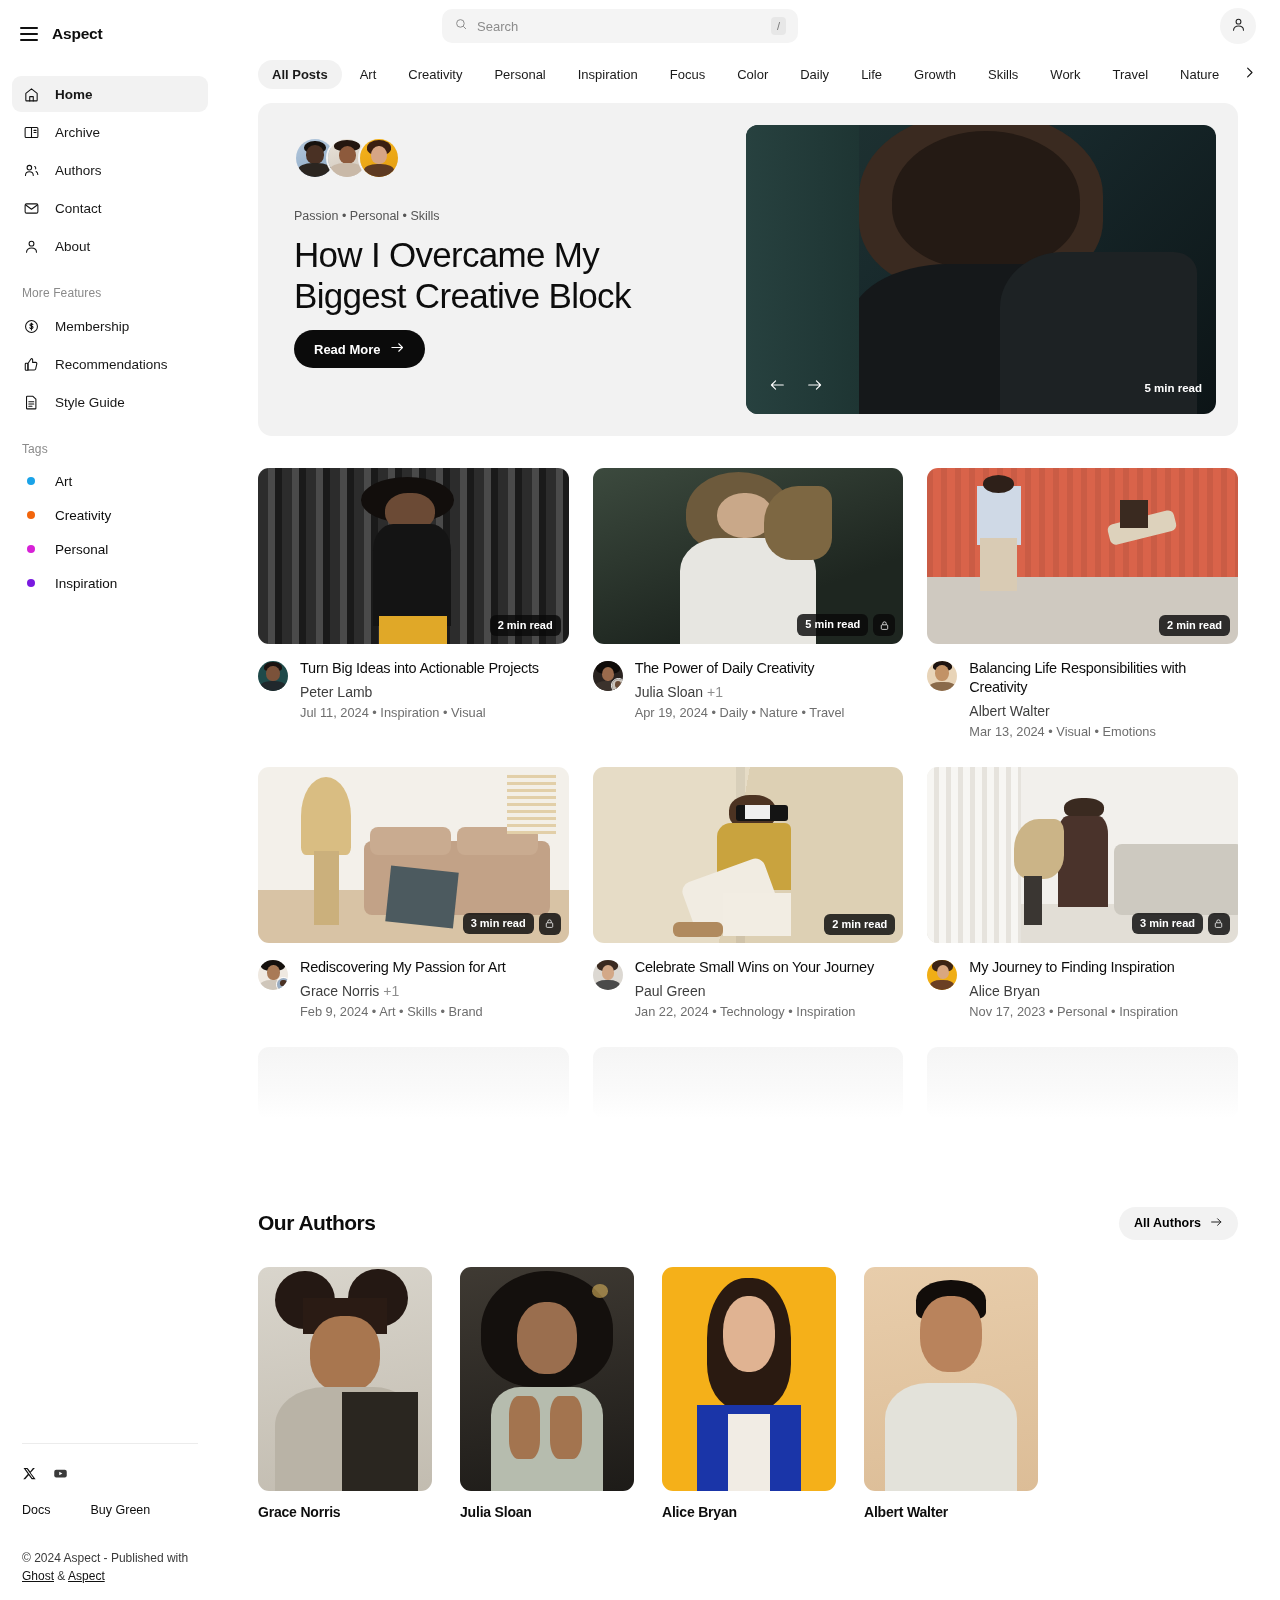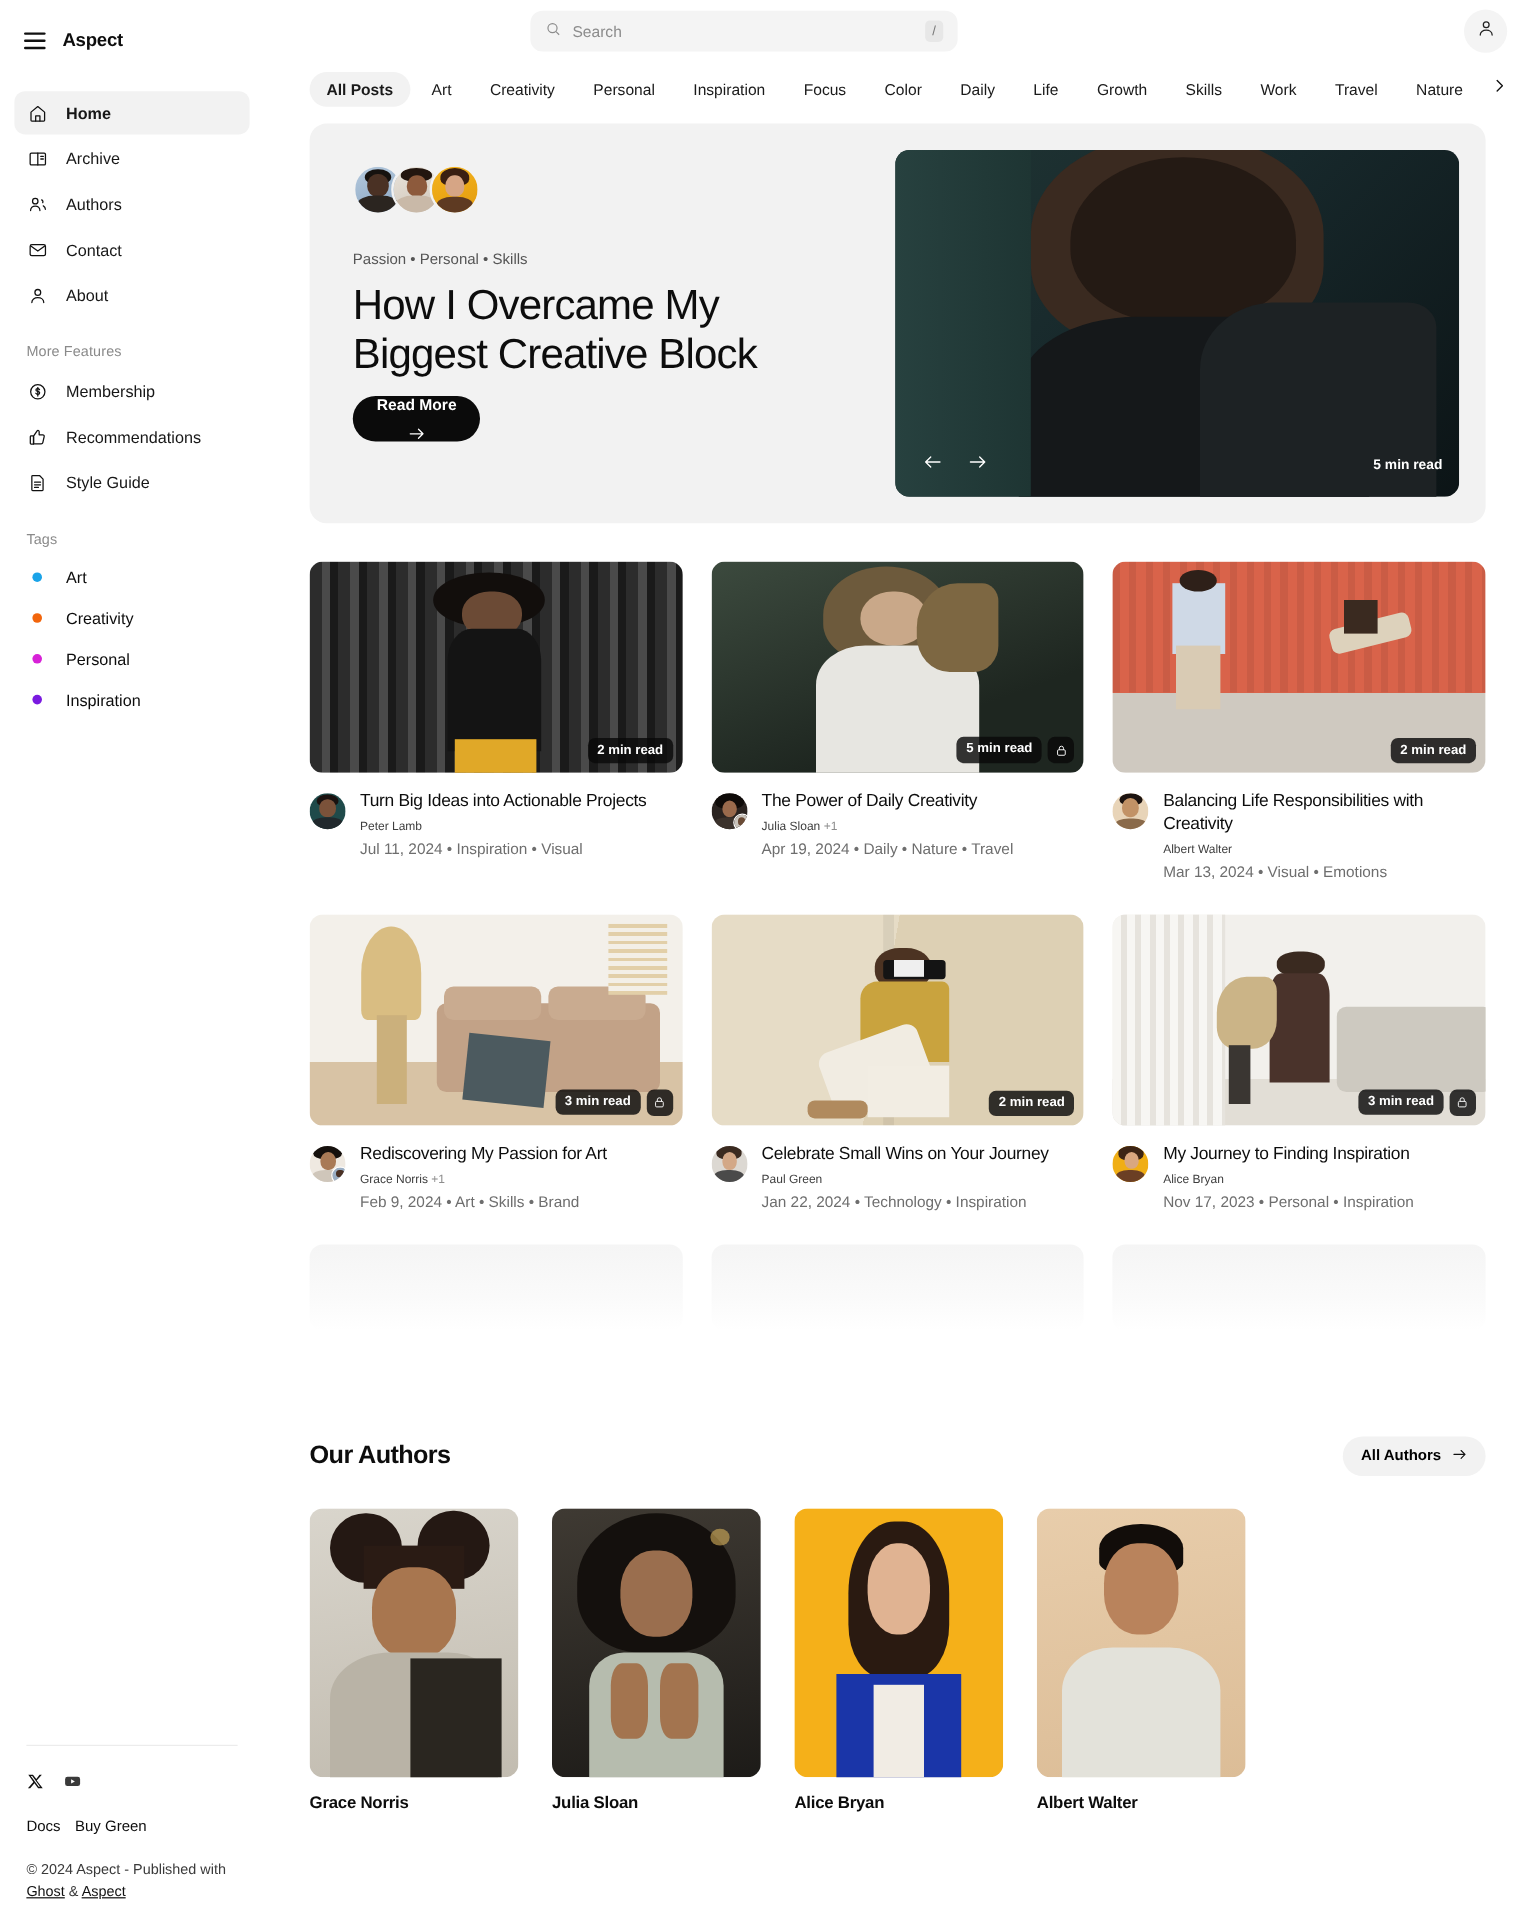--- a/index.html
+++ b/index.html
@@ -39,21 +39,21 @@
     margin: 22px 0 8px 0; letter-spacing: 0.1px;
   }
   .tag-item { display: flex; align-items: center; gap: 15px; height: 34px; padding: 0 10px; font-size: 13.5px; cursor: pointer; }
   .tag-dot-wrap { width: 18px; display: flex; justify-content: center; flex: 0 0 18px; }
   .tag-dot { width: 8px; height: 8px; border-radius: 50%; }
 
   .side-footer { position: absolute; left: 12px; right: 12px; bottom: 14px; padding: 0 10px; }
   .sf-divider { height: 1px; background: #ececec; margin-bottom: 22px; }
   .social-row { display: flex; gap: 16px; align-items: center; margin-bottom: 18px; }
   .social-row svg { width: 15px; height: 15px; }
-  .footer-links { display: flex; gap: 12px; font-size: 12.5px; margin-bottom: 20px; }
+  .footer-links { display: flex; gap: 40px; font-size: 12.5px; margin-bottom: 32px; }
   .footer-links span { cursor: pointer; }
   .copyright { font-size: 12px; color: #3a3a3a; line-height: 1.55; }
   .copyright a { color: #111; text-decoration: underline; cursor: pointer; }
 
   
   .main { flex: 1; position: relative; }
 
   .topbar { height: 52px; display: flex; align-items: center; position: relative; }
   .search-box {
     position: absolute; left: 222px; top: 9px;
@@ -101,21 +101,21 @@
     width: 42px; height: 42px; border-radius: 50%; border: 2.5px solid #f2f2f2;
     margin-left: -10px; overflow: hidden; position: relative;
   }
   .stack .av:first-child { margin-left: 0; }
   .hero-meta { font-size: 12.5px; color: #555; margin-bottom: 12px; }
   .hero-title { font-size: 35px; font-weight: 400; line-height: 1.16; letter-spacing: -0.7px; margin-bottom: 14px; max-width: 380px; }
   .hero-excerpt { font-size: 13.5px; color: #4a4a4a; line-height: 1.62; max-width: 400px; margin-bottom: 20px; }
   .read-more {
     background: #0b0b0b; color: #fff; font-size: 13px; font-weight: 700;
     border: none; border-radius: 22px; height: 38px; padding: 0 20px;
-    display: inline-flex; align-items: center; gap: 10px; cursor: pointer; align-self: flex-start; flex-direction: column;
+    display: inline-flex; align-items: center; gap: 10px; cursor: pointer; align-self: flex-start;
   }
   .read-more svg { width: 15px; height: 13px; stroke: #fff; stroke-width: 1.7; fill: none; stroke-linecap: round; stroke-linejoin: round; }
 
   .hero-img {
     width: 470px; flex: 0 0 470px; border-radius: 12px; overflow: hidden; position: relative;
   }
   .hero-nav { position: absolute; left: 22px; bottom: 22px; display: flex; gap: 20px; }
   .hero-nav span { cursor: pointer; display: flex; }
   .hero-nav svg { width: 18px; height: 14px; stroke: #fff; stroke-width: 1.6; fill: none; stroke-linecap: round; stroke-linejoin: round; }
   .hero-read {
@@ -137,21 +137,21 @@
     display: flex; align-items: center; justify-content: center;
   }
   .badge-lock svg { width: 11px; height: 11px; stroke: #fff; stroke-width: 1.7; fill: none; }
   .card-body { display: flex; gap: 12px; margin-top: 15px; }
   .card-av { width: 30px; height: 30px; flex: 0 0 30px; border-radius: 50%; overflow: hidden; position: relative; margin-top: 2px; }
   .card-av .sub {
     position: absolute; right: -3px; bottom: -2px; width: 15px; height: 15px;
     border-radius: 50%; border: 1.8px solid #fff; overflow: hidden;
   }
   .card-title { font-size: 14.5px; font-weight: 400; line-height: 1.3; letter-spacing: -0.25px; }
-  .card-author { font-size: 10px; color: #3e3e3e; margin-top: 6px; }
+  .card-author { font-size: 14px; color: #3e3e3e; margin-top: 6px; }
   .card-author .plus { color: #8d8d8d; }
   .card-date { font-size: 12.8px; color: #6e6e6e; margin-top: 5px; }
 
   
   .skel-row { display: grid; grid-template-columns: repeat(3, 1fr); gap: 24px; margin: 28px 42px 0 0; position: relative; }
   .skel { height: 72px; border-radius: 11px; background: linear-gradient(180deg,#f5f5f5 0%, #fafafa 60%, #ffffff 100%); }
   .load-more {
     position: absolute; left: 0; right: 0; top: 48px; text-align: center;
     font-size: 13.5px; font-weight: 700; cursor: pointer;
   }

